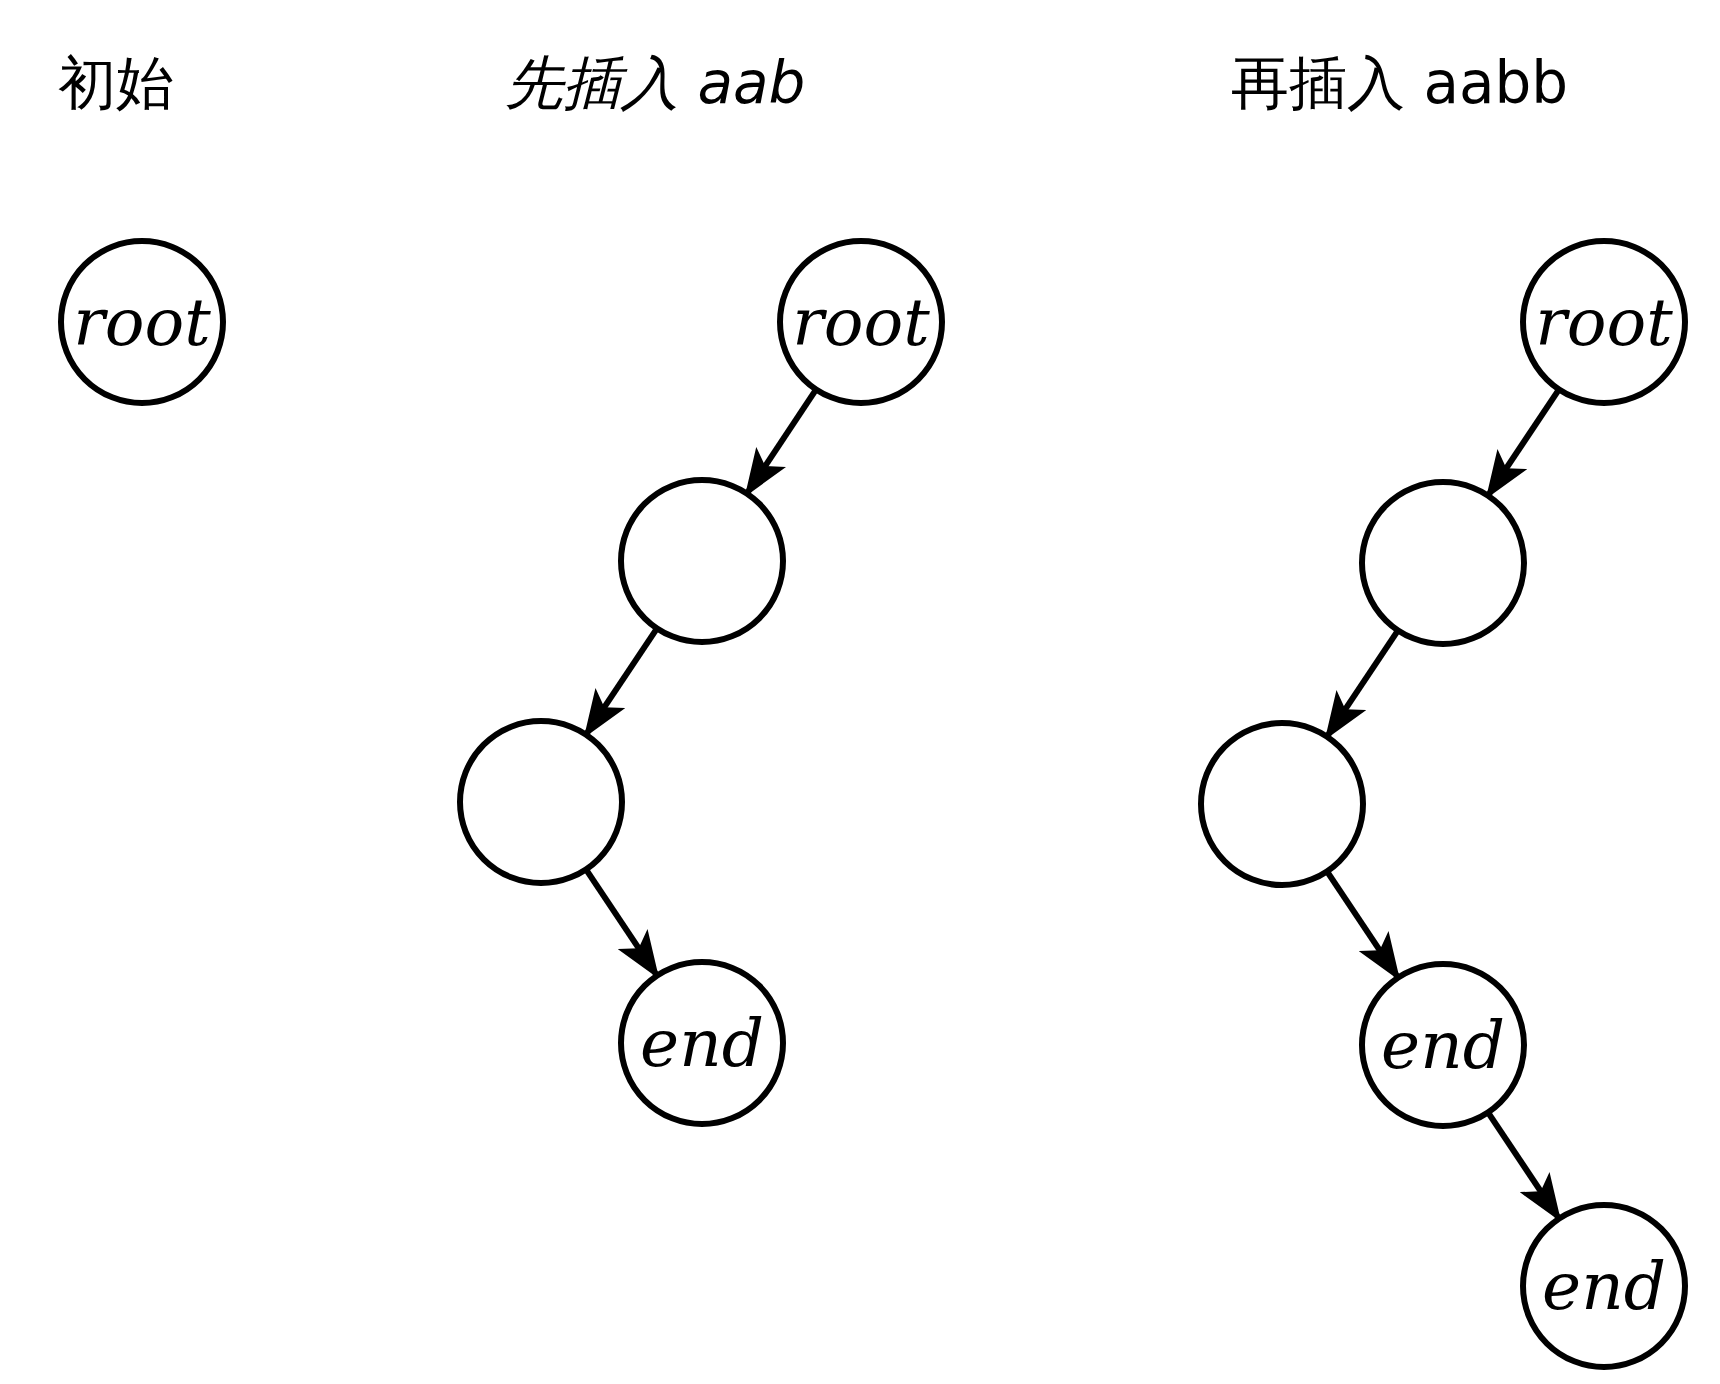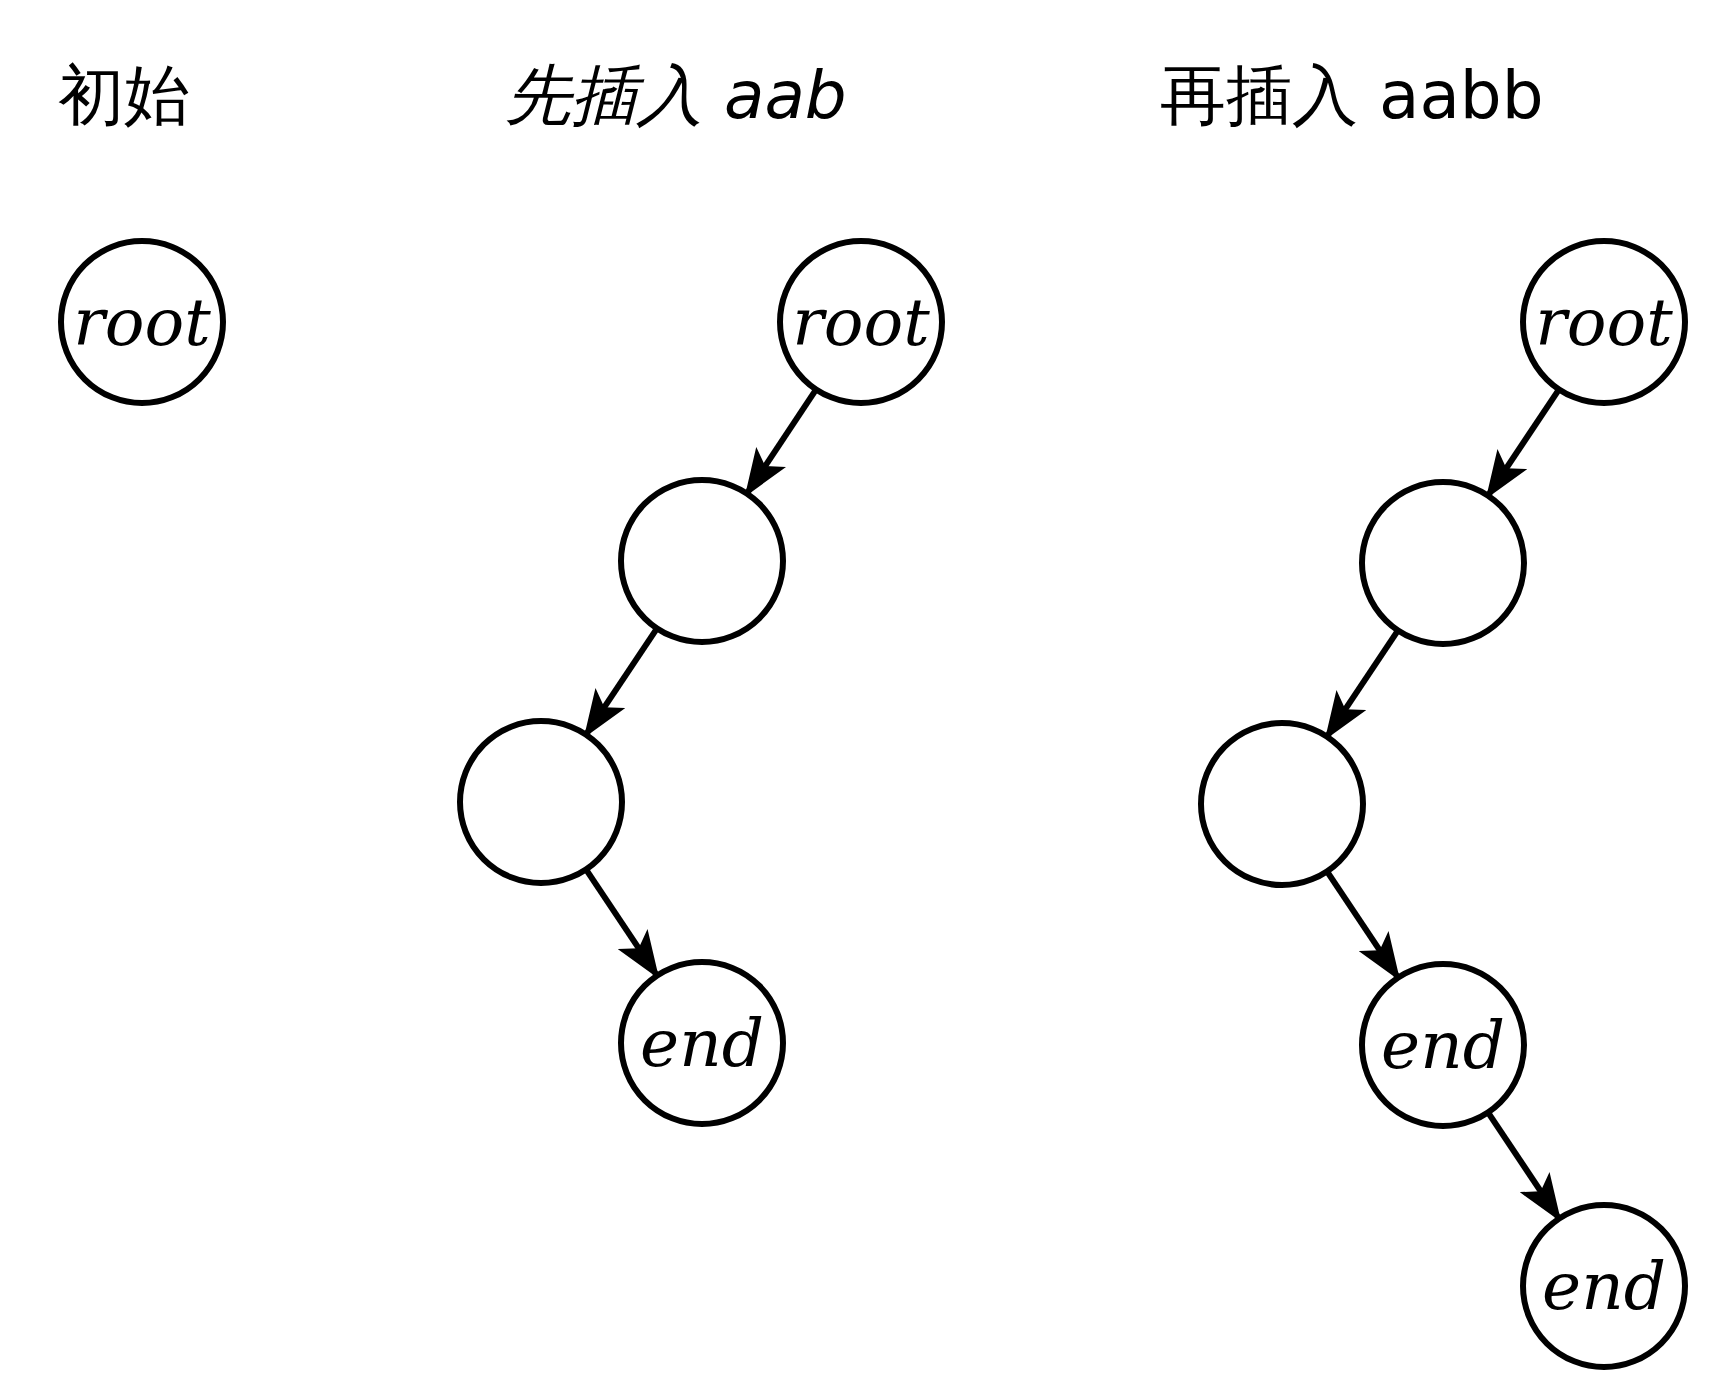--- a/index.html
+++ b/index.html
@@ -13,29 +13,28 @@
     position: absolute;
     left: 0; top: 0;
     width: 1720px;
     height: 1384px;
     overflow: hidden;
   }
   .title {
     position: absolute;
     top: 52px;
     font-family: "DejaVu Sans", "Liberation Sans", sans-serif;
-    font-size: 66px;
+    font-size: 58px;
     line-height: 1.1;
     color: #000000;
     white-space: nowrap;
-    margin-top: 8px;
   }
   .title-initial { left: 58px; }
   .title-aab    { left: 505px; font-style: italic; }
-  .title-aabb   { left: 1160px; }
+  .title-aabb   { left: 1231px; }
   #diagram-svg {
     position: absolute;
     left: 0; top: 0;
   }
   .node-circle {
     fill: #ffffff;
     stroke: #000000;
     stroke-width: 6;
   }
   .edge-line {

